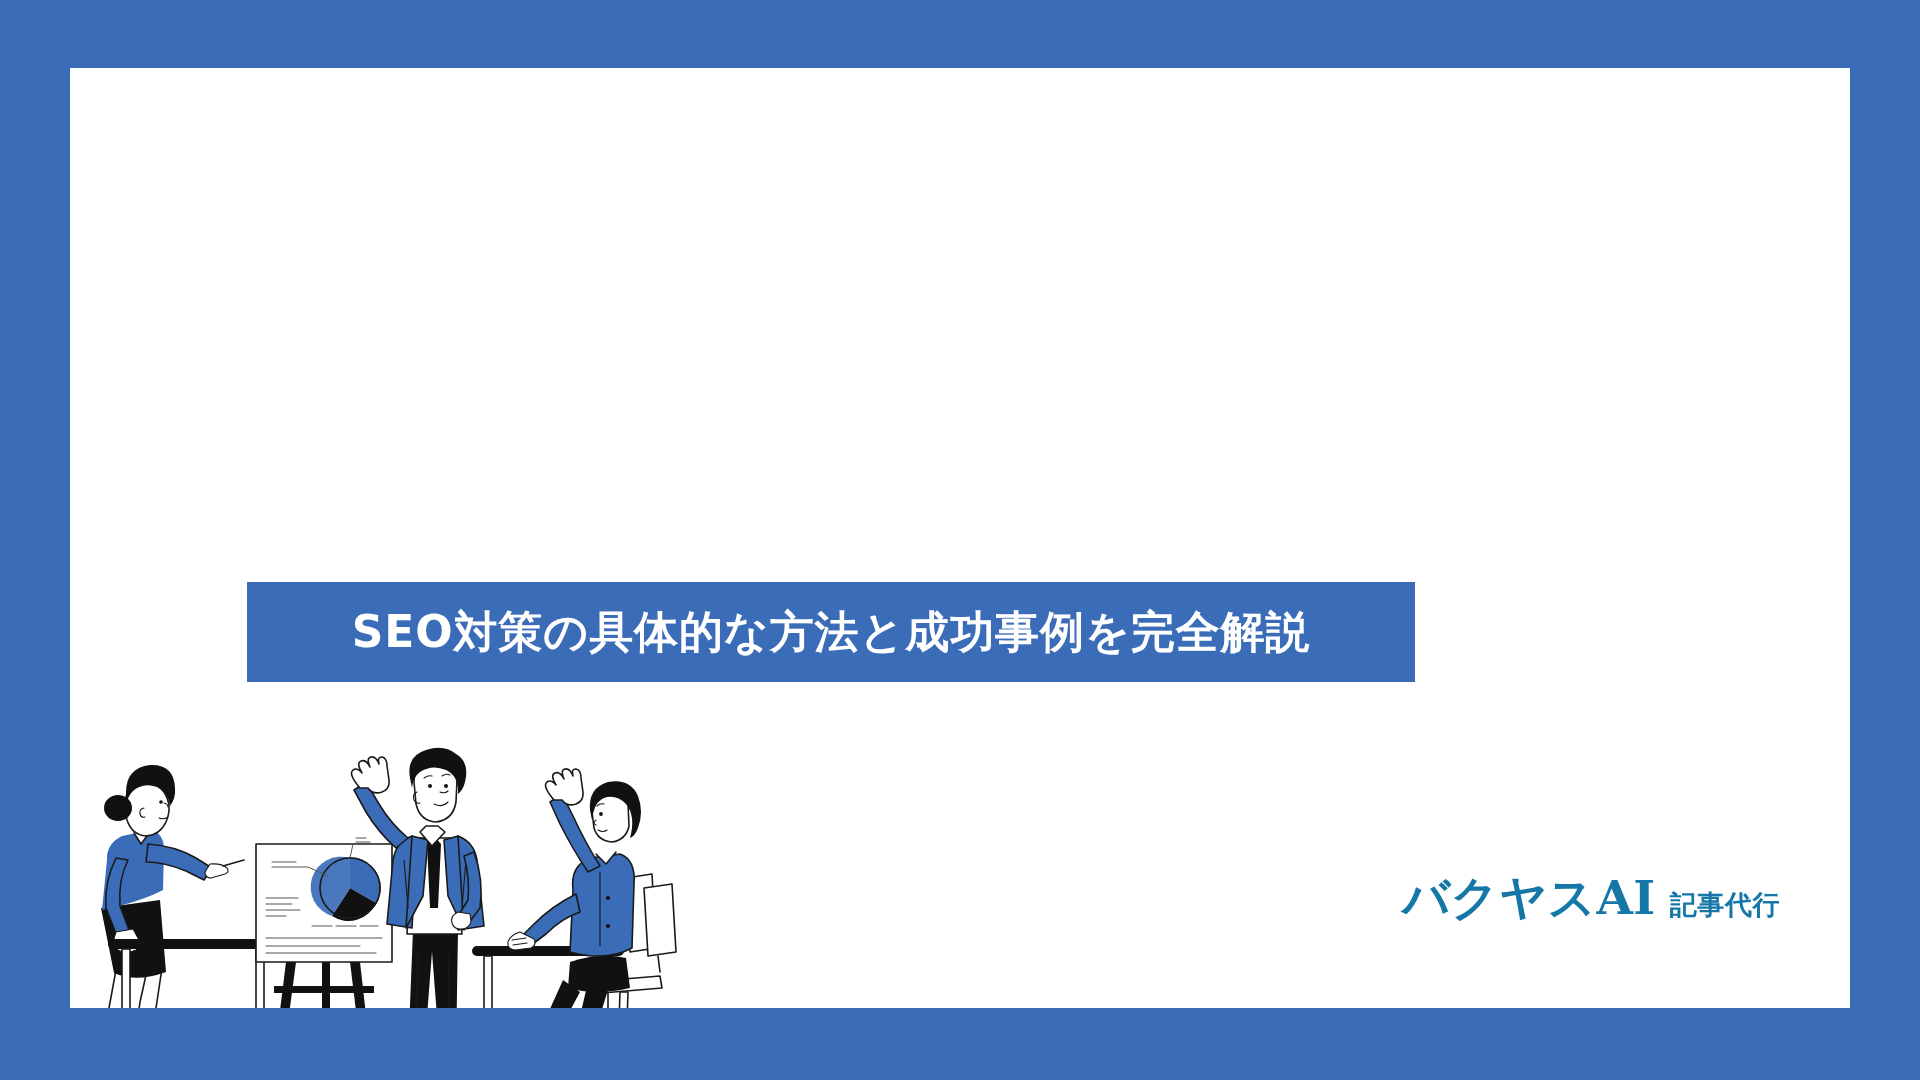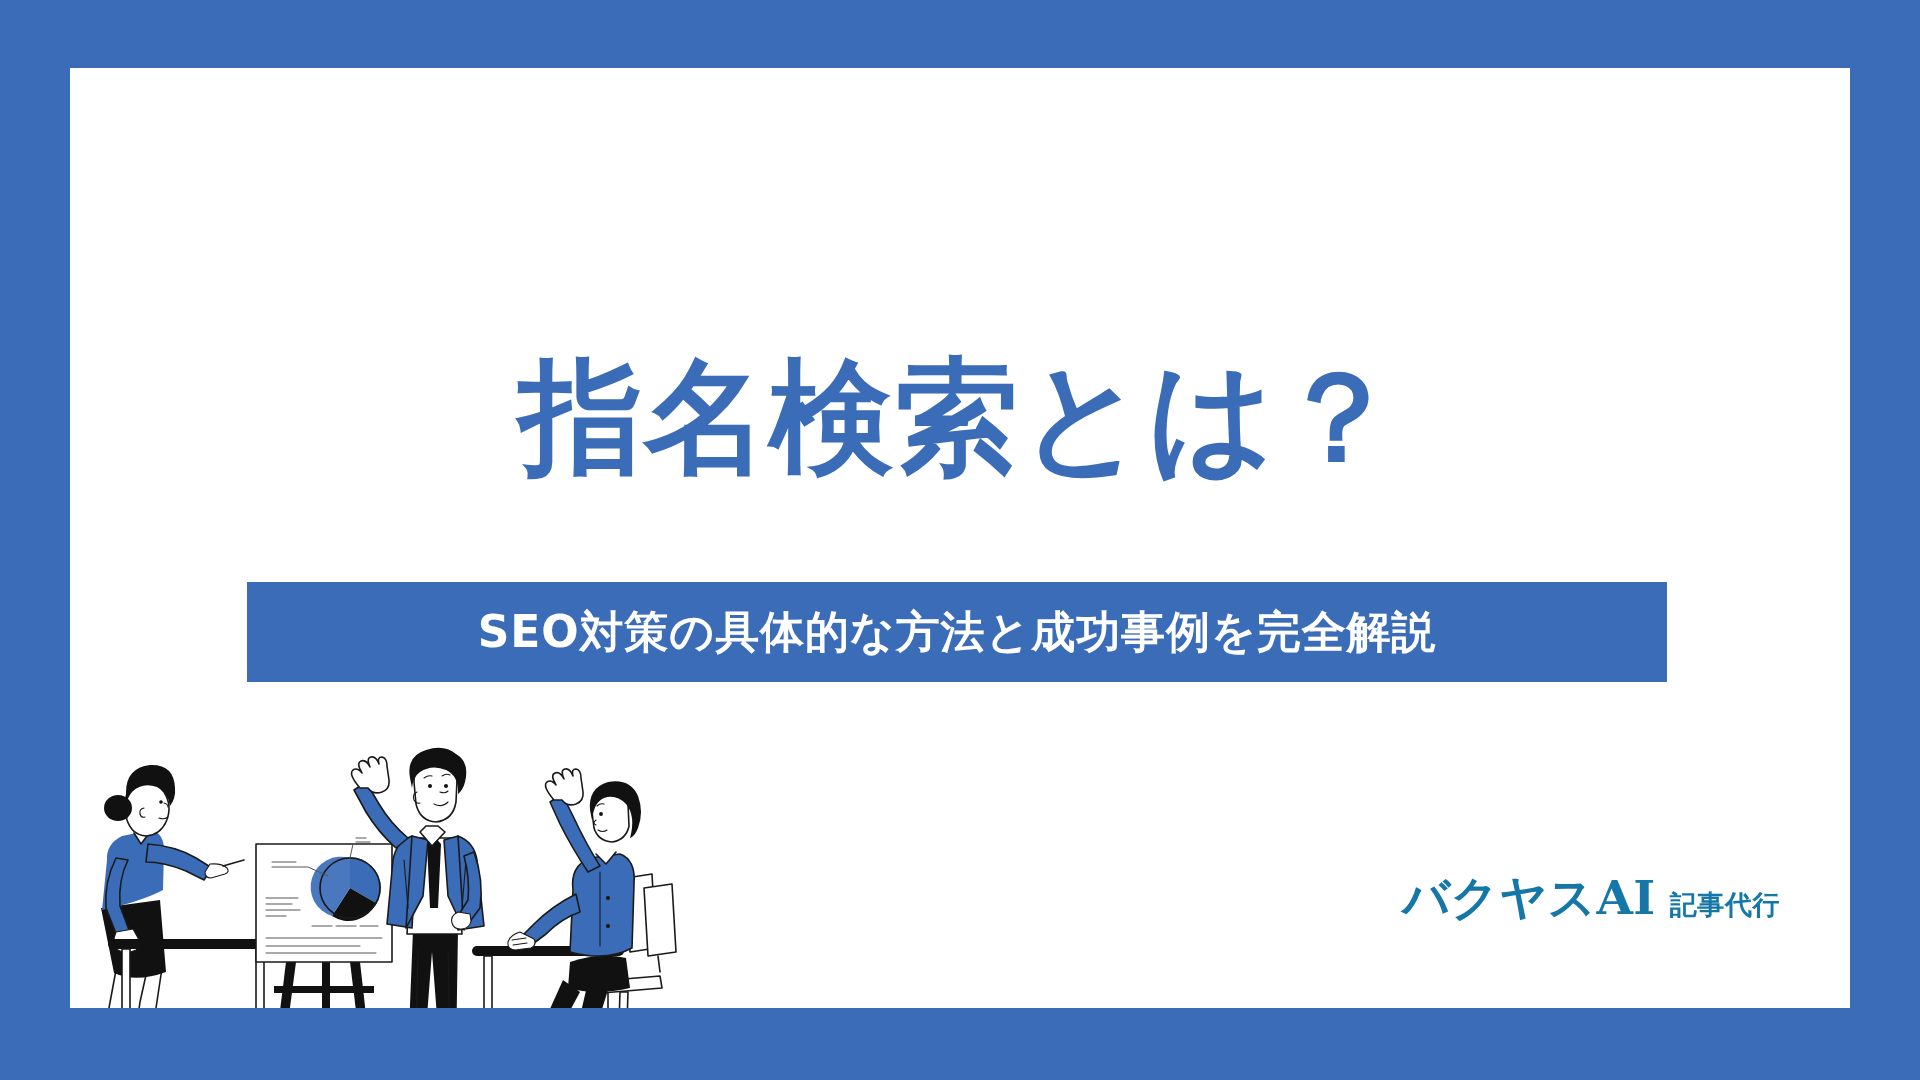--- a/index.html
+++ b/index.html
@@ -44,21 +44,21 @@
     letter-spacing: 0.01em;
     white-space: nowrap;
     font-family: "DejaVu Sans", "Liberation Sans", sans-serif;
   }
 
   
   #subtitle-band {
     position: absolute;
     left: 177px;
     top: 514px;
-    width: 1420px;
+    width: 1168px;
     height: 100px;
     background: #3b6cb8;
     display: flex;
     align-items: center;
     justify-content: center;
   }
   #subtitle-text {
     color: #ffffff;
     font-size: 44px;
     font-weight: bold;
@@ -102,21 +102,20 @@
   }
   #illustration svg { display: block; }
 </style>
 </head>
 <body>
 
 <div id="slide">
 
   <div id="card">
 
-    <div id="title">指名検索とは？</div>
 
     <div id="subtitle-band">
       <span id="subtitle-text">SEO対策の具体的な方法と成功事例を完全解説</span>
     </div>
 
     <div id="logo">
       <span id="logo-main">バクヤスAI</span>
       <span id="logo-sub">記事代行</span>
     </div>
 

